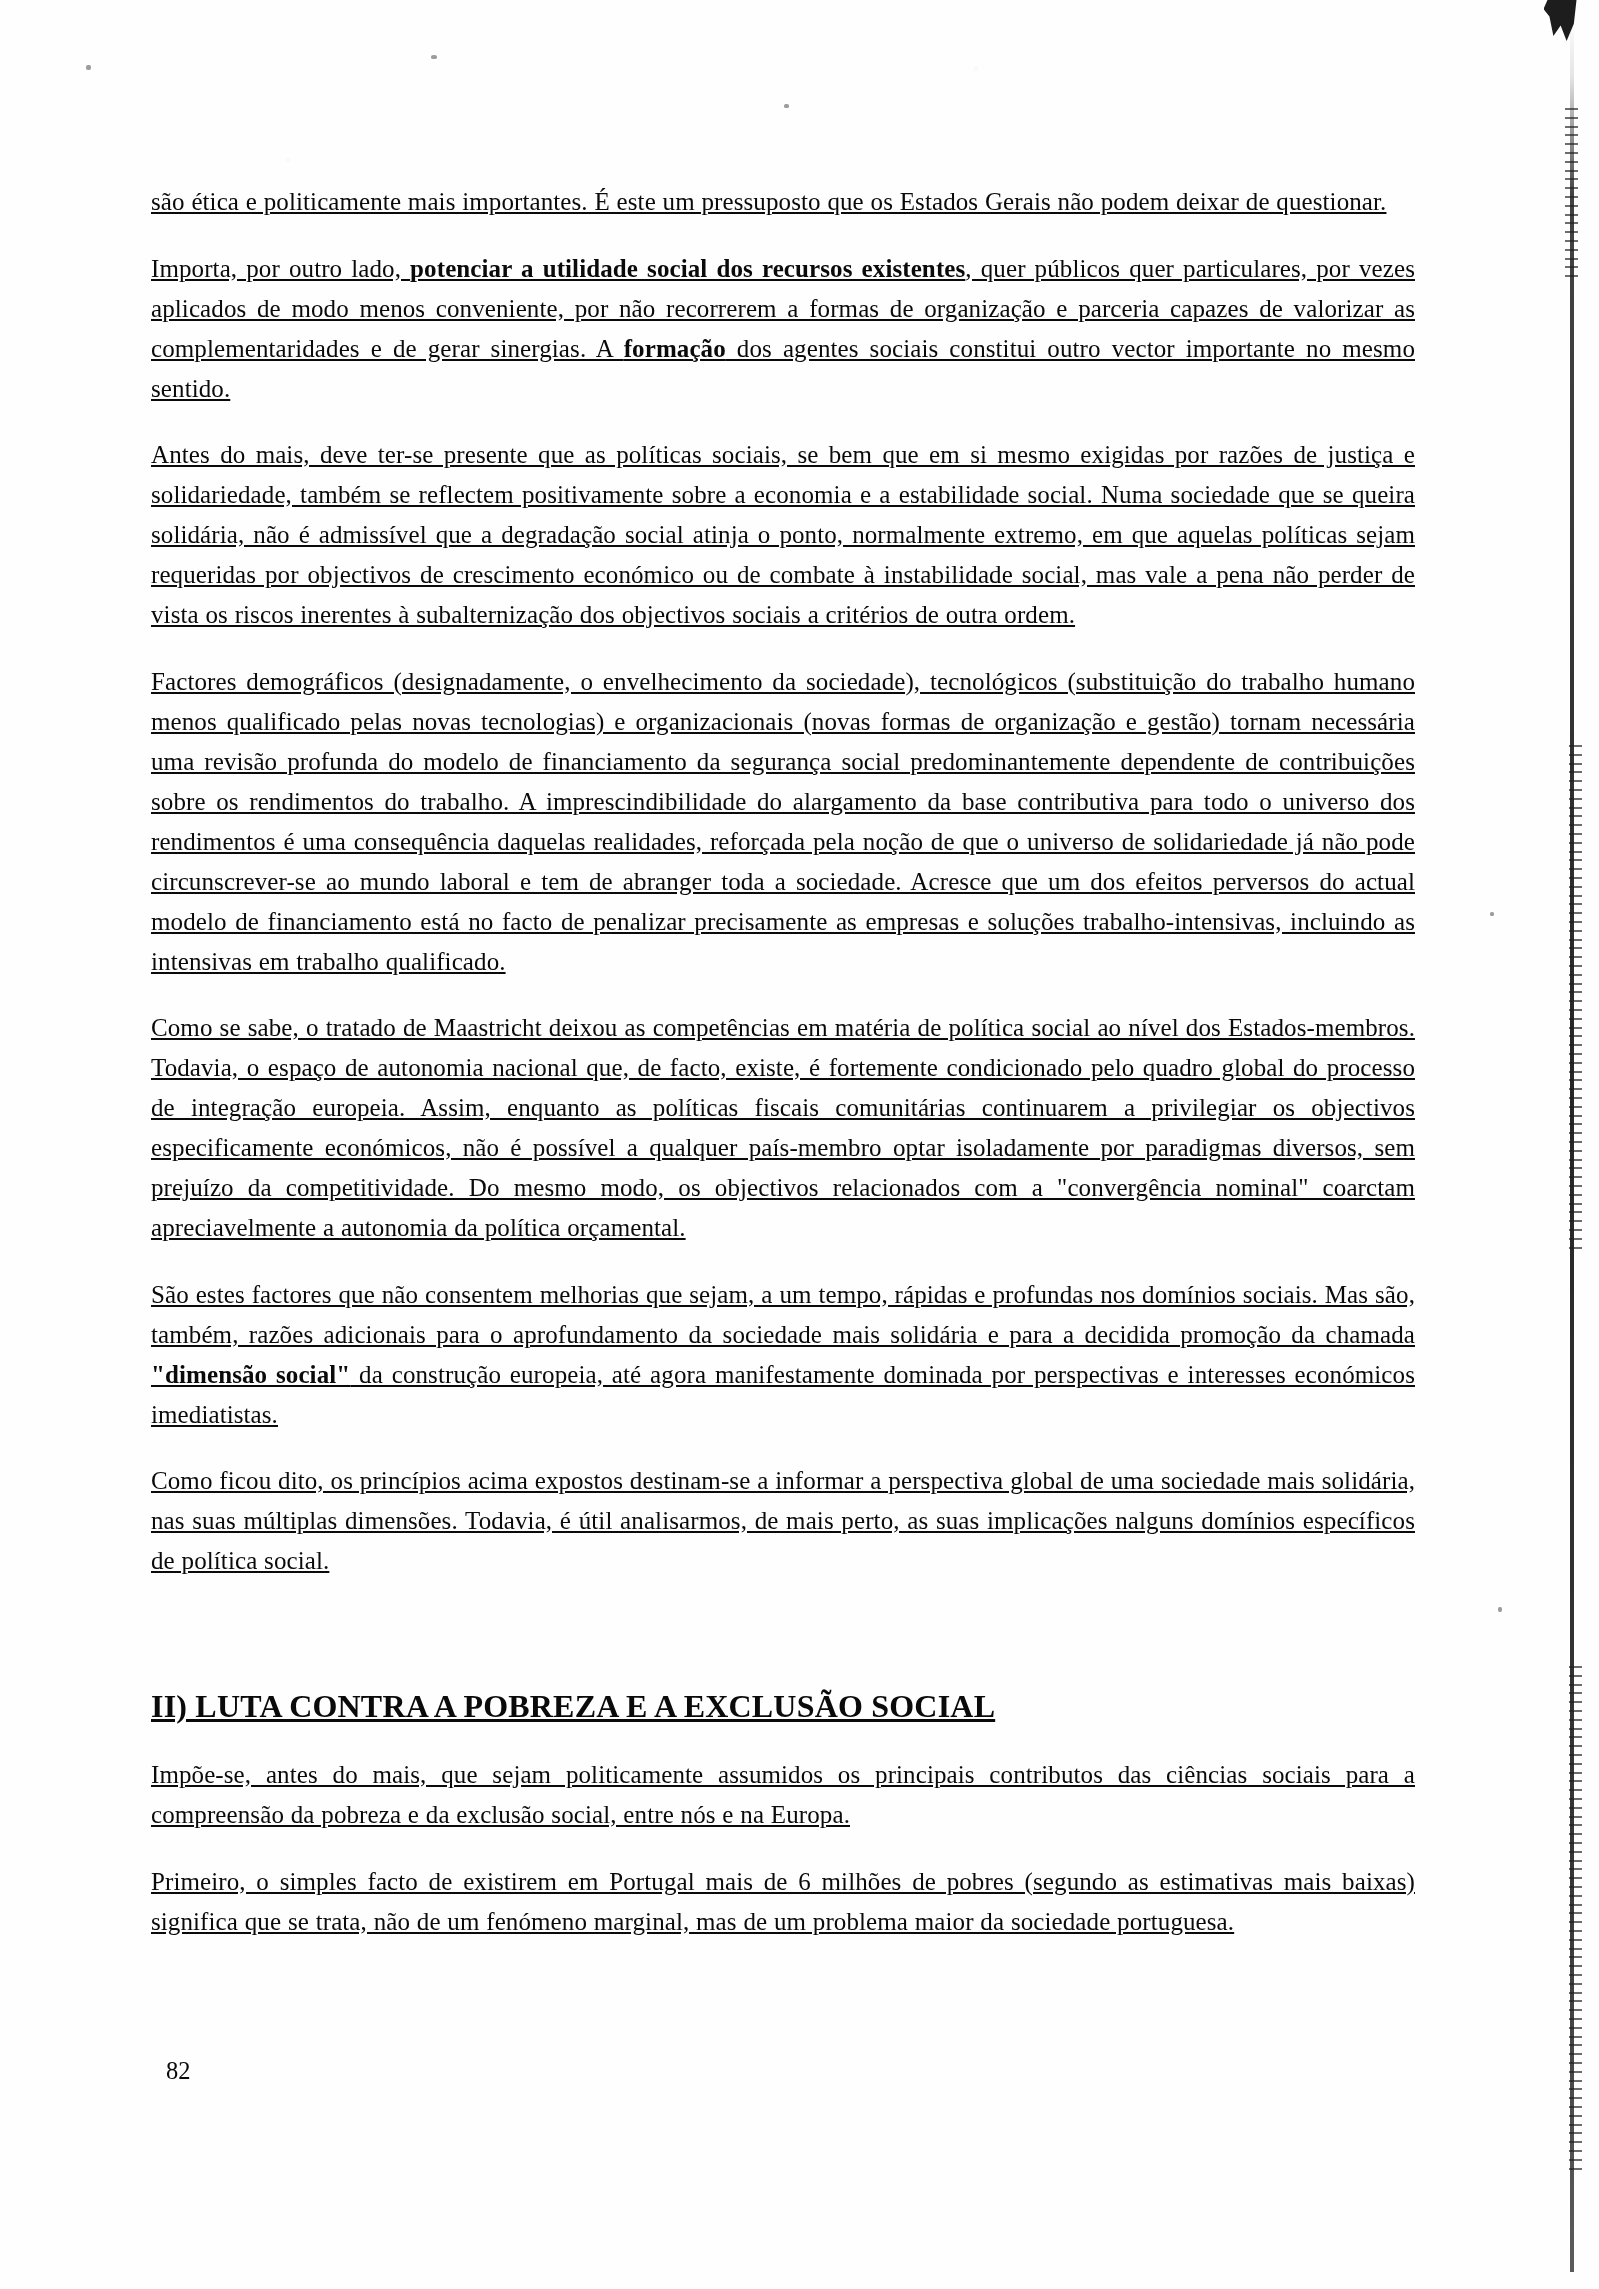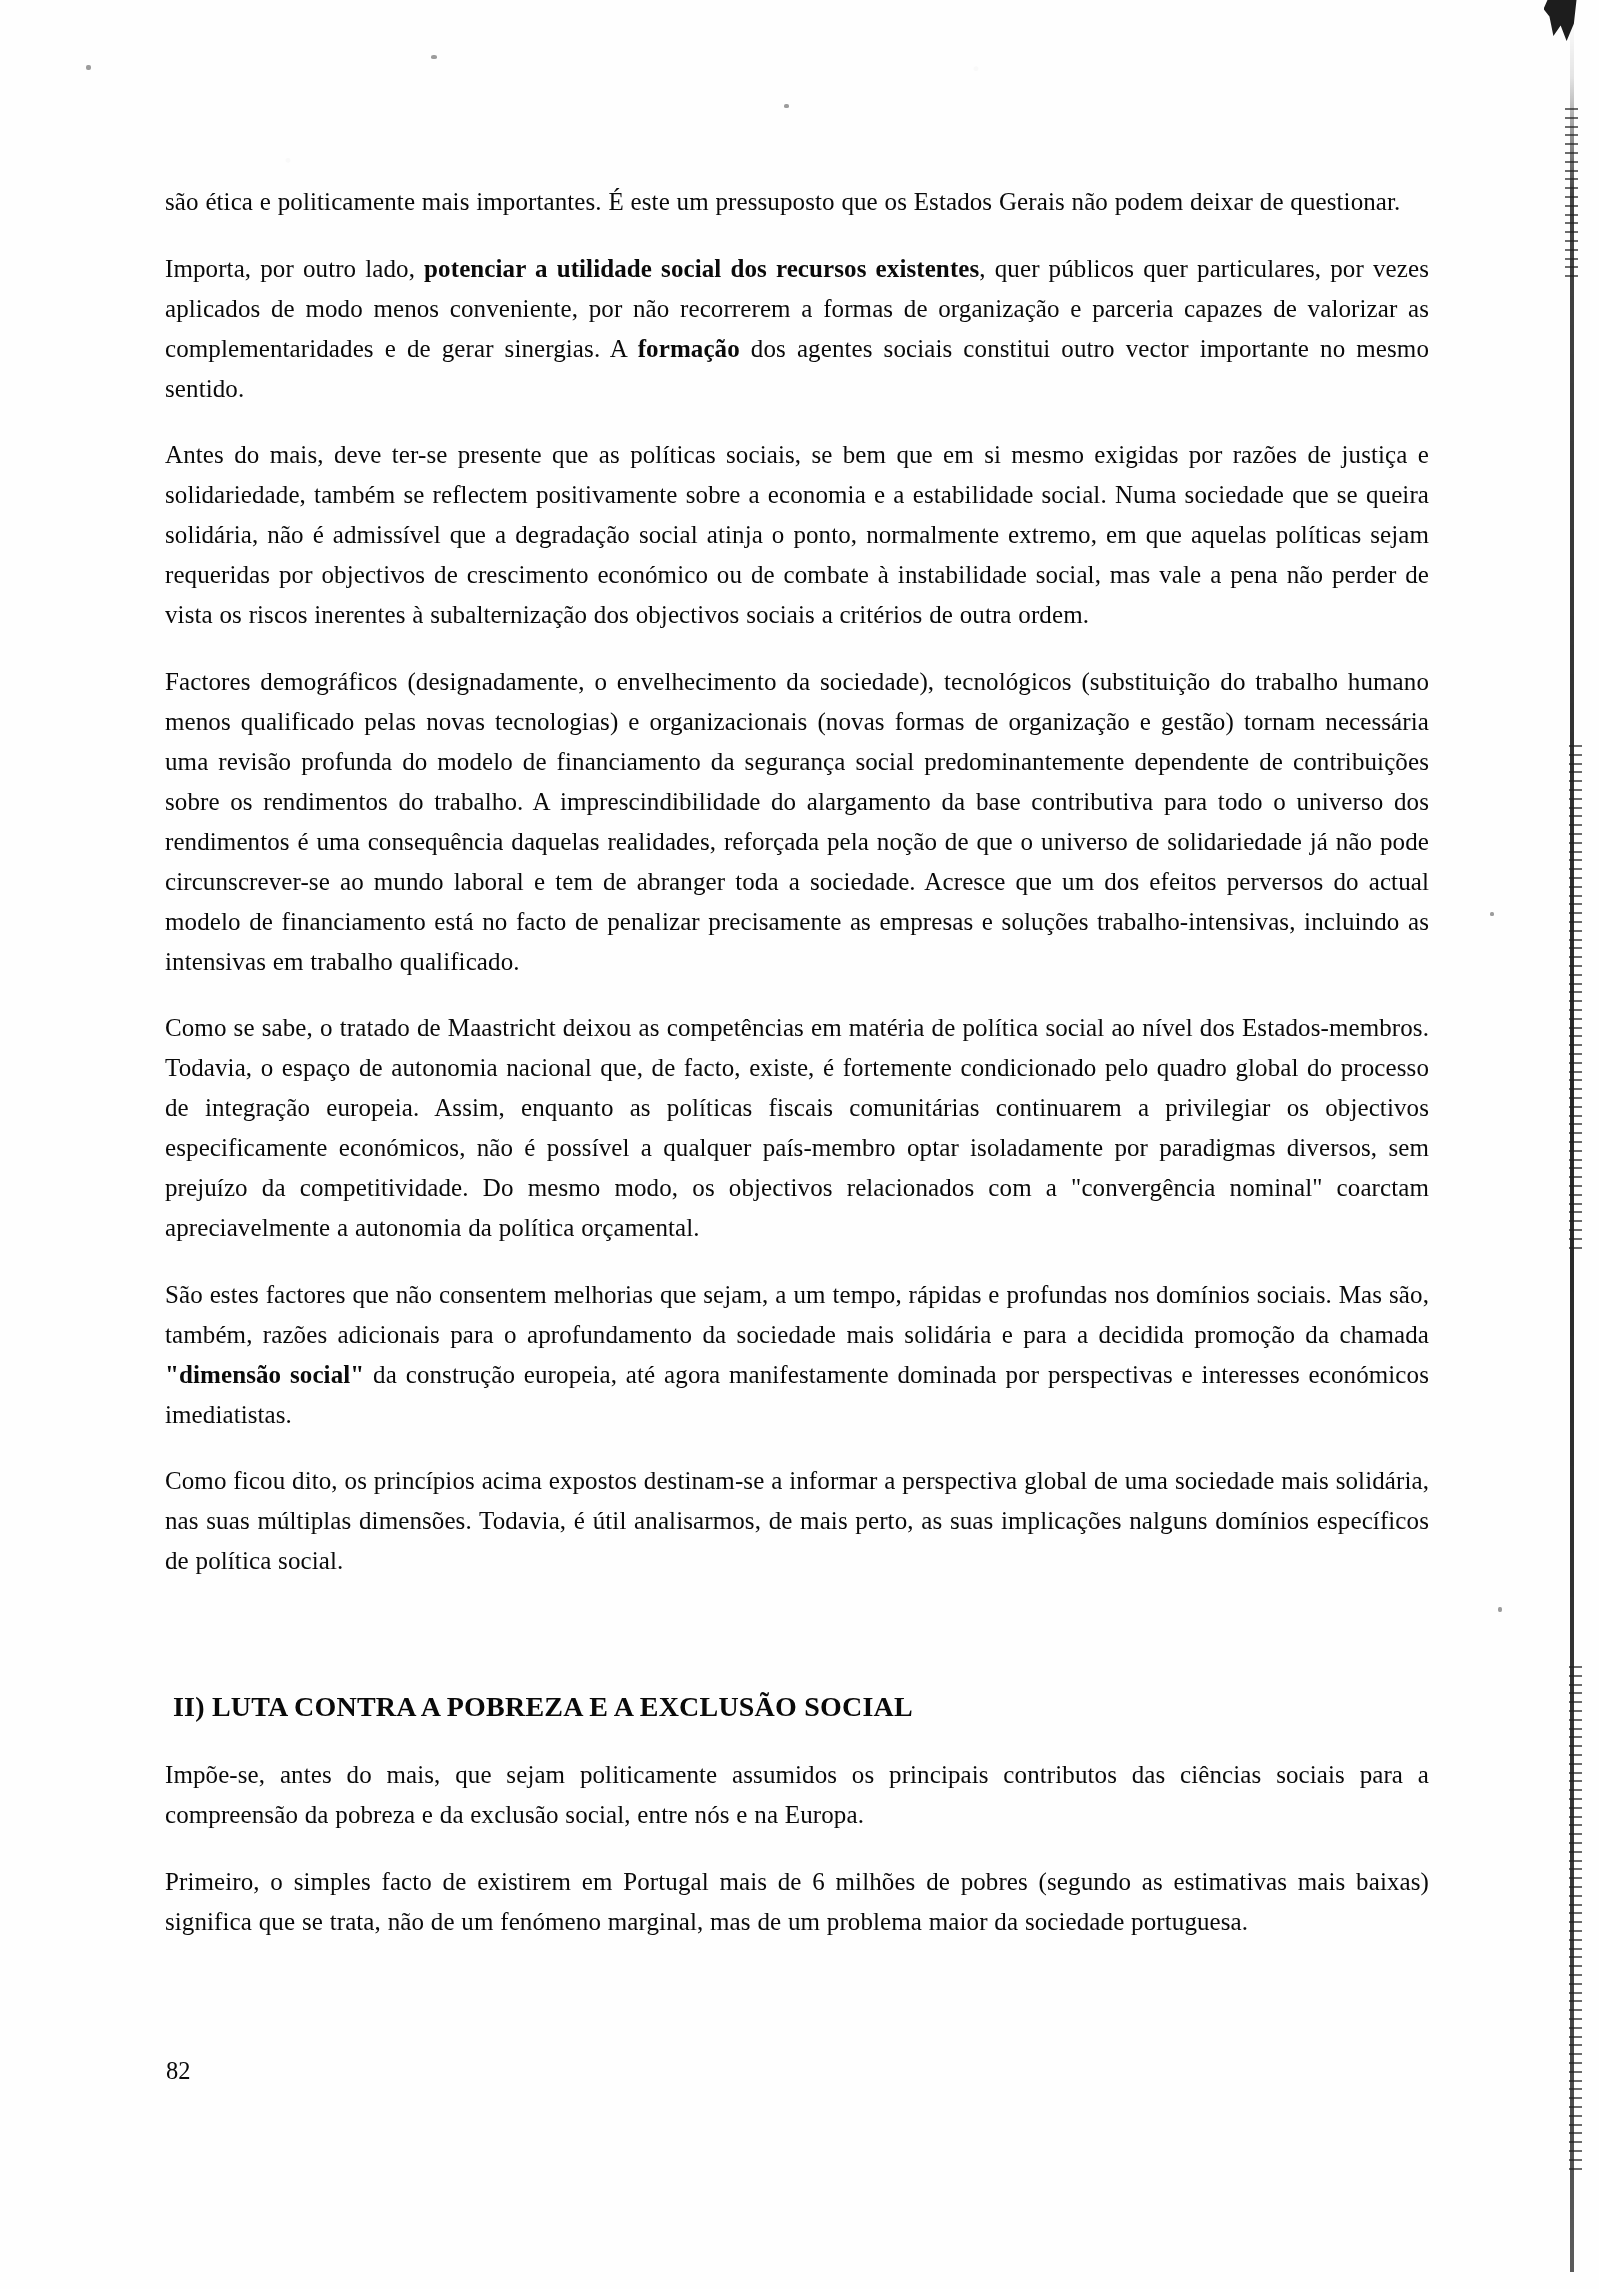--- a/index.html
+++ b/index.html
@@ -55,41 +55,42 @@
     position: absolute;
     right: 19.6px;
     width: 13.7px;
     background: repeating-linear-gradient(to bottom,
        rgba(30,30,30,.65) 0px, rgba(30,30,30,.65) 2px,
        rgba(255,255,255,0) 2px, rgba(255,255,255,0) 8.8px);
   }
 
   .content {
     position: absolute;
-    left: 165px;
+    left: 151px;
     top: 182px;
     width: 1264px;
+    text-decoration: underline;
   }
 
   p.para {
     margin: 0 0 26.5px 0;
     font-size: 25px;
     line-height: 40px;
     text-align: justify;
     text-justify: inter-word;
     letter-spacing: 0.1px;
     word-spacing: 0.4px;
   }
   p.para:last-child { margin-bottom: 0; }
 
   b, strong { font-weight: bold; }
 
   h2.section-heading {
-    margin: 0 0 29px 8px;
-    font-size: 28px;
+    margin: 0 0 29px 0;
+    font-size: 32px;
     line-height: 39px;
     font-weight: bold;
     letter-spacing: 0.2px;
   }
 
   .heading-gap { height: 106px; }
 
   .page-number {
     position: absolute;
     left: 166px;

